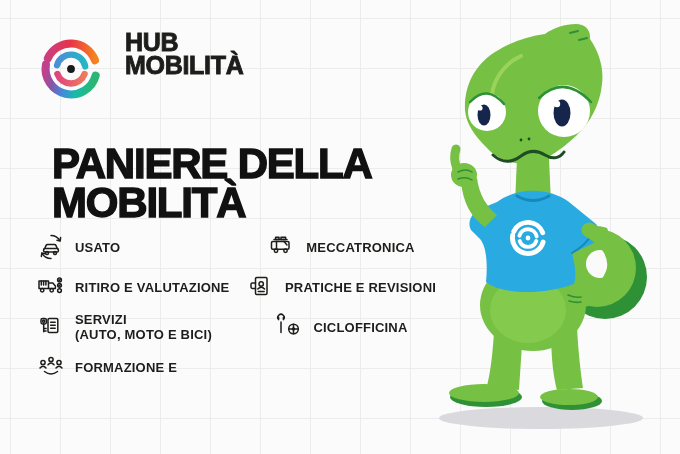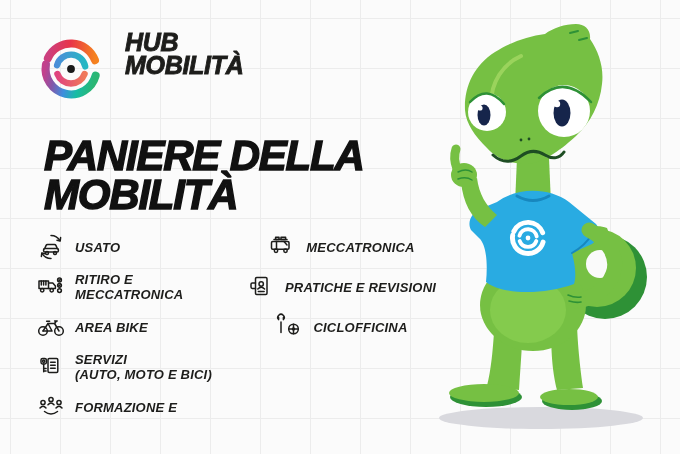--- a/index.html
+++ b/index.html
@@ -2,31 +2,31 @@
 <html><head>
 <meta charset="utf-8">
 <style>
   html,body{margin:0;padding:0;}
   .canvas{
     position:relative;width:680px;height:454px;overflow:hidden;
     background-color:#FBFBFB;
     background-image:linear-gradient(#ECECEC 1px,transparent 1px),
                      linear-gradient(90deg,#ECECEC 1px,transparent 1px);
     background-size:50px 50px;background-position:10px 18px;
-    font-family:"Liberation Sans",sans-serif;color:#1D1D1B;font-style:italic;
+    font-family:"Liberation Sans",sans-serif;color:#1D1D1B;
   }
   .logo-icon{position:absolute;left:37px;top:35px;width:68px;height:68px;}
   .brand-text{
     position:absolute;left:125px;top:31px;
     font-size:25px;font-weight:700;line-height:23px;letter-spacing:-0.3px;
     -webkit-text-stroke:0.9px #1D1D1B;
   }
   .brand-text span{display:block;}
   .page-title{
-    position:absolute;left:36px;top:128px;margin:8px;
+    position:absolute;left:36px;top:128px;margin:16px;
     font-size:42px;font-weight:700;line-height:39px;letter-spacing:-1.2px;
     color:#111;-webkit-text-stroke:1.4px #111;
   }
   .page-title span{display:block;}
   .services-col{position:absolute;top:227px;display:flex;flex-direction:column;}
   .col-left{left:36px;width:196px;}
   .col-right{left:233px;width:216px;align-items:center;}
   .service{height:40px;display:flex;align-items:center;gap:9px;}
   .service .icon{width:30px;height:30px;flex:0 0 30px;}
   .service .icon svg{width:30px;height:30px;display:block;}
@@ -114,43 +114,25 @@
               <circle cx="15.7" cy="18.3" r="1.7"></circle>
           <circle cx="23.5" cy="8" r="1.9"></circle>
               <circle cx="23.5" cy="13.3" r="1.9"></circle>
               <circle cx="23.5" cy="18.6" r="1.9"></circle>
           <path d="M22.8 8 l0.5 0.5 0.9 -1"></path>
               <path d="M22.8 13.3 l0.5 0.5 0.9 -1"></path>
         </g>
           </svg>
       </span>
       <div class="label-wrap">
-        <span>RITIRO E MECCATRONICA</span>
-        <span></span>
-      </div>
-    </div>
-
-    <div class="service">
-      <span class="icon">
-        <svg viewBox="0 0 30 30">
-            <g class="ln">
-          <circle cx="7" cy="19" r="4.3"></circle>
-              <circle cx="23" cy="19" r="4.3"></circle>
-          <path d="M7 19 L12 11.5 H18.6 L23 19"></path>
-          <path d="M12 11.5 L16 19 H7"></path>
-          <path d="M18.6 11.5 l1.7 -2.2 M18.6 9 h2.6"></path>
-          <path d="M10.6 9.3 h3"></path>
-        </g>
-          </svg>
-      </span>
-      <div class="label-wrap">
-        <span>AREA BIKE</span>
-        <span></span>
-      </div>
-    </div>
+        <span>RITIRO E VALUTAZIONE</span>
+        <span></span>
+      </div>
+    </div>
+
 
     <div class="service">
       <span class="icon">
         <svg viewBox="0 0 30 30">
             <g class="ln">
           <rect x="12" y="6.5" width="9.8" height="14" rx="1.2"></rect>
           <path d="M14.6 10.2 h4.6 M14.6 13.2 h4.6 M14.6 16.2 h4.6"></path>
           <rect x="5" y="6.5" width="5.4" height="5.4" rx="1.6"></rect>
           <circle cx="7.7" cy="9.2" r="1.1"></circle>
           <path d="M7.7 11.9 V19.8 M7.7 16.6 h2.4 M7.7 18.9 h2.4"></path>

